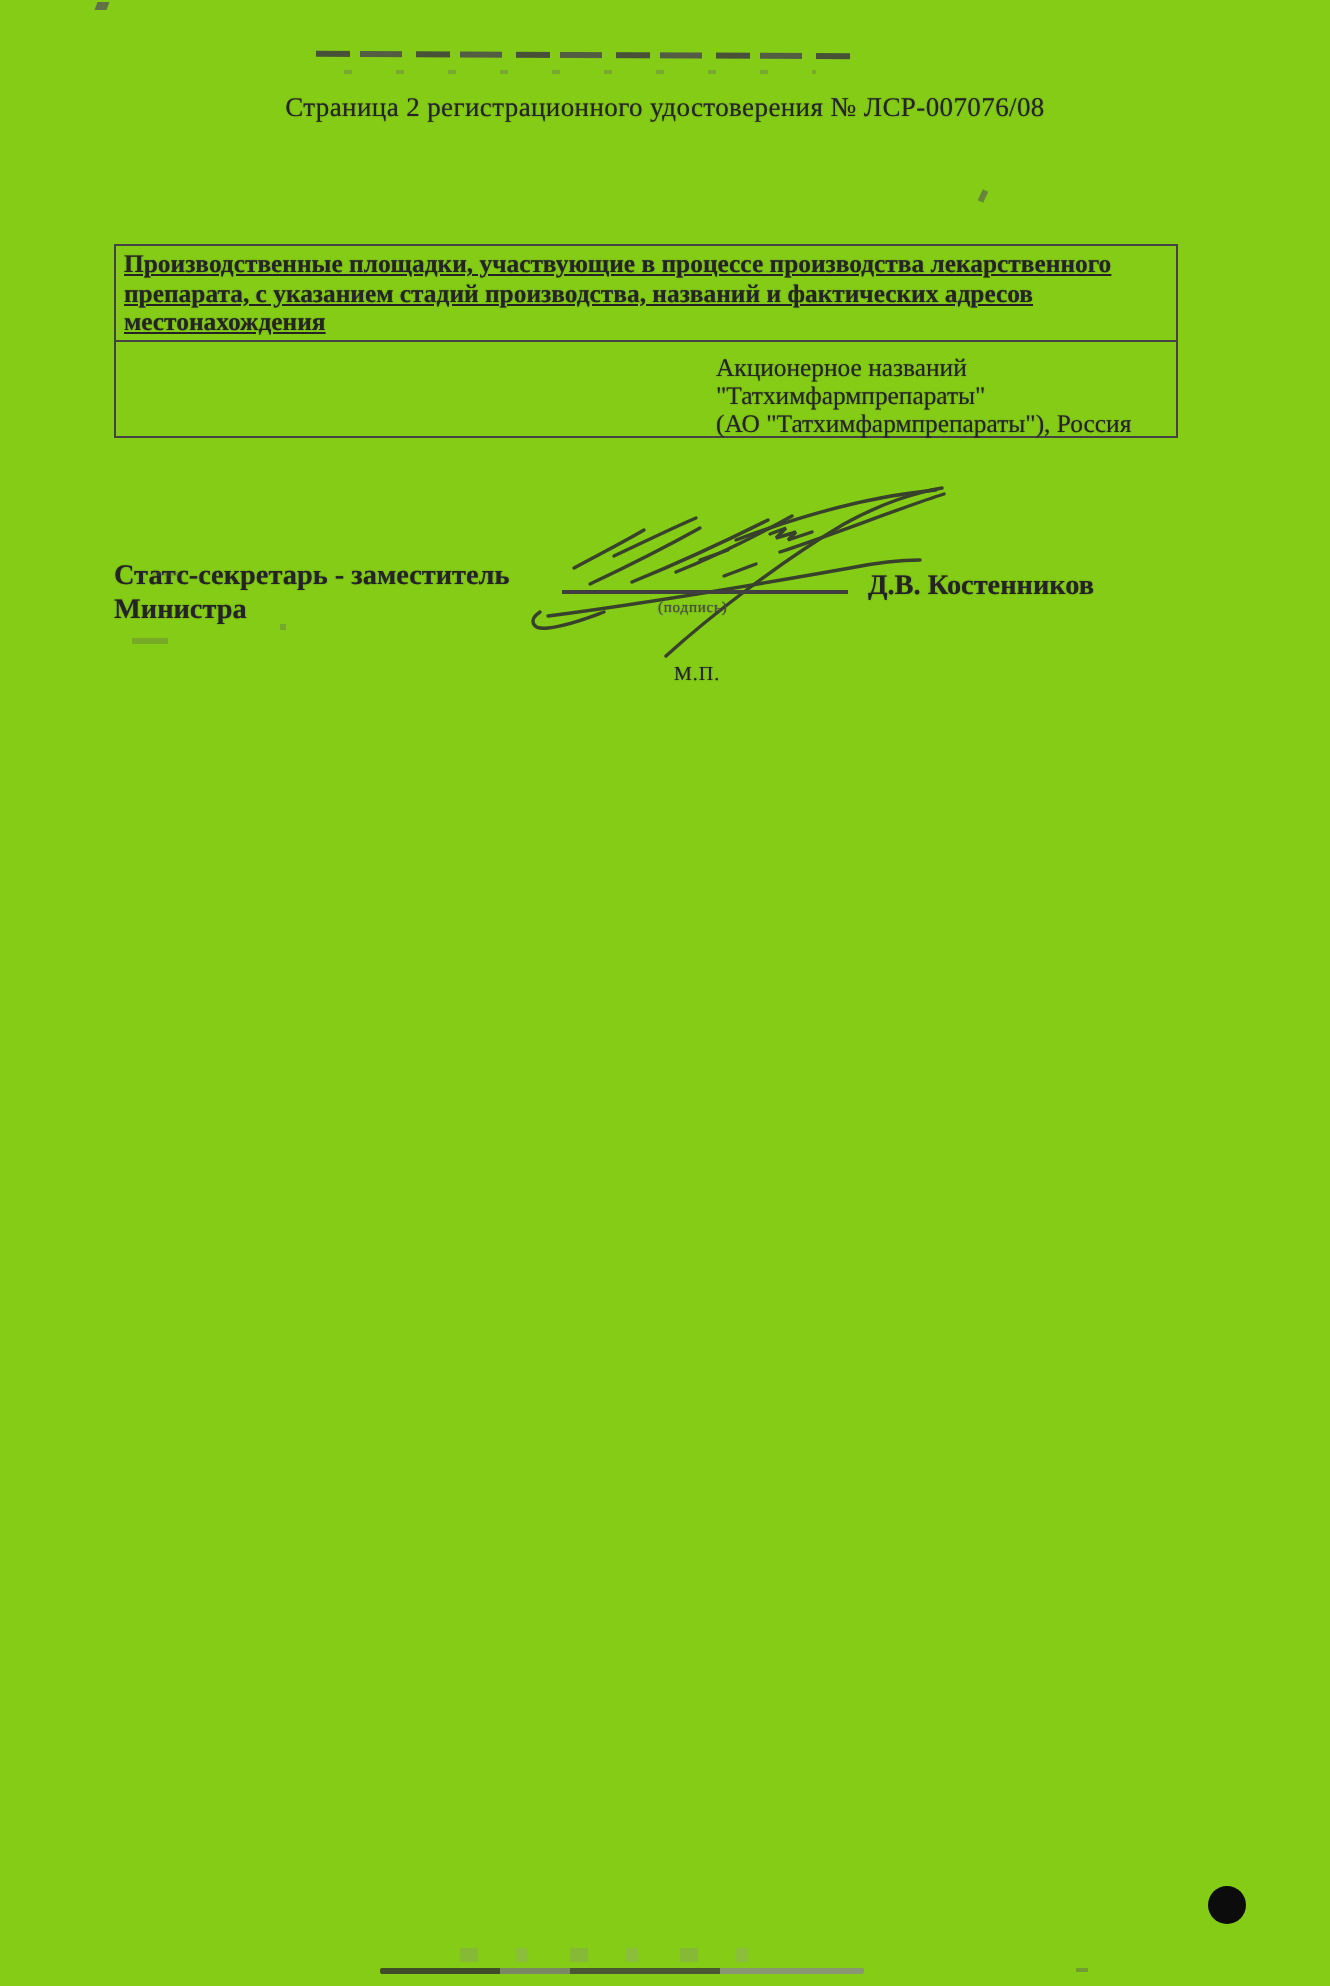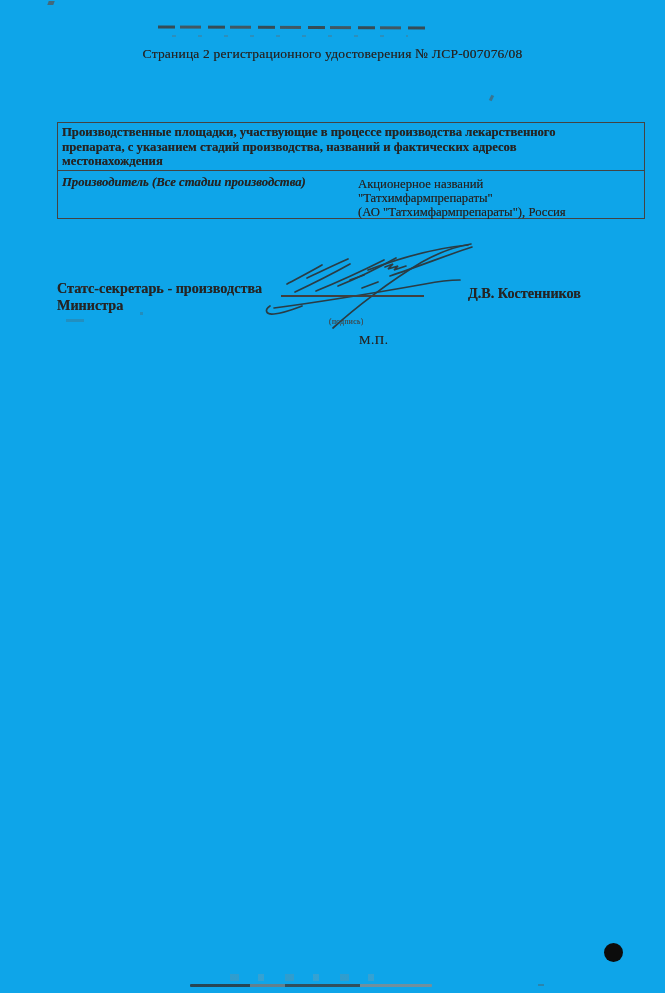--- a/index.html
+++ b/index.html
@@ -1,21 +1,21 @@
 <!DOCTYPE html>
 <html><head>
 <meta charset="utf-8">
 <style>
   * { margin:0; padding:0; box-sizing:border-box; }
   html,body { background:#e9e9e9; }
   .page {
     position:relative;
     width:665px; height:993px;
     margin:0 auto;
-    background:#0ea5e9;
+    background:#84cc16;
     font-family:"Liberation Serif","DejaVu Serif",serif;
     color:#242424;
     overflow:hidden;
     text-shadow:0 0 0.6px rgba(45,45,45,0.65);
   }
 
   
   .speck { position:absolute; background:#555; opacity:.75; }
   .speck-tl { left:48px; top:1px; width:6px; height:4px; transform:skewX(-20deg); }
   .speck-mid { left:490px; top:95px; width:3px; height:6px; transform:rotate(25deg); opacity:.6; }
@@ -35,22 +35,23 @@
     opacity:.35;
   }
 
   .doc-header {
     position:absolute; left:0; top:46px; width:665px;
     text-align:center; font-size:13.5px; letter-spacing:.2px;
   }
 
   
   .doc-table {
-    position:absolute; left:57px; top:122px; width:588px;
+    position:absolute; left:57px; top:122px; width:532px;
     border:1.4px solid #434343;
+    text-decoration:underline;
   }
   .t-row { position:relative; border-bottom:1.4px solid #434343; }
   .t-row:last-child { border-bottom:none; }
   .t-heading {
     height:48px; padding:2px 4px 0 4px;
     font-weight:bold; font-size:12.7px; line-height:14.6px;
     white-space:pre-line;
   }
   .t-producer { height:47px; }
   .producer-label {
@@ -63,37 +64,37 @@
   }
   .t-address { height:21px; padding:2px 4px 0 5px; font-size:12.7px; }
 
   
   .sig-title {
     position:absolute; left:57px; top:280px;
     font-weight:bold; font-size:14.2px; line-height:16.8px;
     white-space:pre-line;
   }
   .sig-name {
-    position:absolute; left:468px; top:285px;
+    position:absolute; left:434px; top:285px;
     font-weight:bold; font-size:14.2px;
   }
   .sig-svg { position:absolute; left:250px; top:236px; }
   .sig-line {
     position:absolute; left:281px; top:295px; width:143px; height:2.2px;
     background:#3f3f3f;
   }
   .sig-caption {
-    position:absolute; left:329px; top:317px;
+    position:absolute; left:329px; top:299px;
     font-size:7.5px; color:#4a4a4a; letter-spacing:.4px;
     filter:blur(.3px);
     text-align:right;
   }
   .sig-stamp {
     position:absolute; left:337px; top:332px;
-    font-size:13px; letter-spacing:.5px;margin-left:22px;
+    font-size:10px; letter-spacing:.5px;
   }
 
   .bottom-smudge {
     position:absolute; left:230px; top:974px; width:165px; height:7px;
     background:repeating-linear-gradient(90deg,#888 0 9px, transparent 9px 28px, #999 28px 34px, transparent 34px 55px);
     opacity:.28;
   }
   .bottom-line {
     position:absolute; left:190px; top:984px; width:242px; height:3px;
     background:repeating-linear-gradient(90deg,#2e2e2e 0 60px, #777 60px 95px, #3a3a3a 95px 170px, #8a8a8a 170px 242px);
@@ -115,28 +116,27 @@
 
   <div class="doc-header">Страница 2 регистрационного удостоверения № ЛСР-007076/08</div>
 
   <div class="speck speck-mid"></div>
 
   <div class="doc-table">
     <div class="t-row t-heading">Производственные площадки, участвующие в процессе производства лекарственного
 препарата, с указанием стадий производства, названий и фактических адресов
 местонахождения</div>
     <div class="t-row t-producer">
-      <div class="producer-label">Производитель (Все стадии производства)</div>
       <div class="producer-value">Акционерное названий
 "Татхимфармпрепараты"
 (АО "Татхимфармпрепараты"), Россия</div>
     </div>
   </div>
 
-  <div class="sig-title">Статс-секретарь - производства
+  <div class="sig-title">Статс-секретарь - заместитель
 Министра</div>
 
   <svg class="sig-svg" width="340" height="100" viewBox="0 0 340 100">
     <g fill="none" stroke="#2e2e2e" stroke-width="1.7" stroke-linecap="round" opacity="0.88">
       <path d="M37,48 C48,42 60,36 72,29"></path>
       <path d="M45,56 C62,48 82,38 100,28"></path>
       <path d="M57,42 C70,36 84,29 98,23"></path>
       <path d="M66,55 C88,46 112,35 134,24"></path>
       <path d="M88,50 C108,42 128,32 146,22"></path>
       <path d="M100,44 l14,-5"></path>

